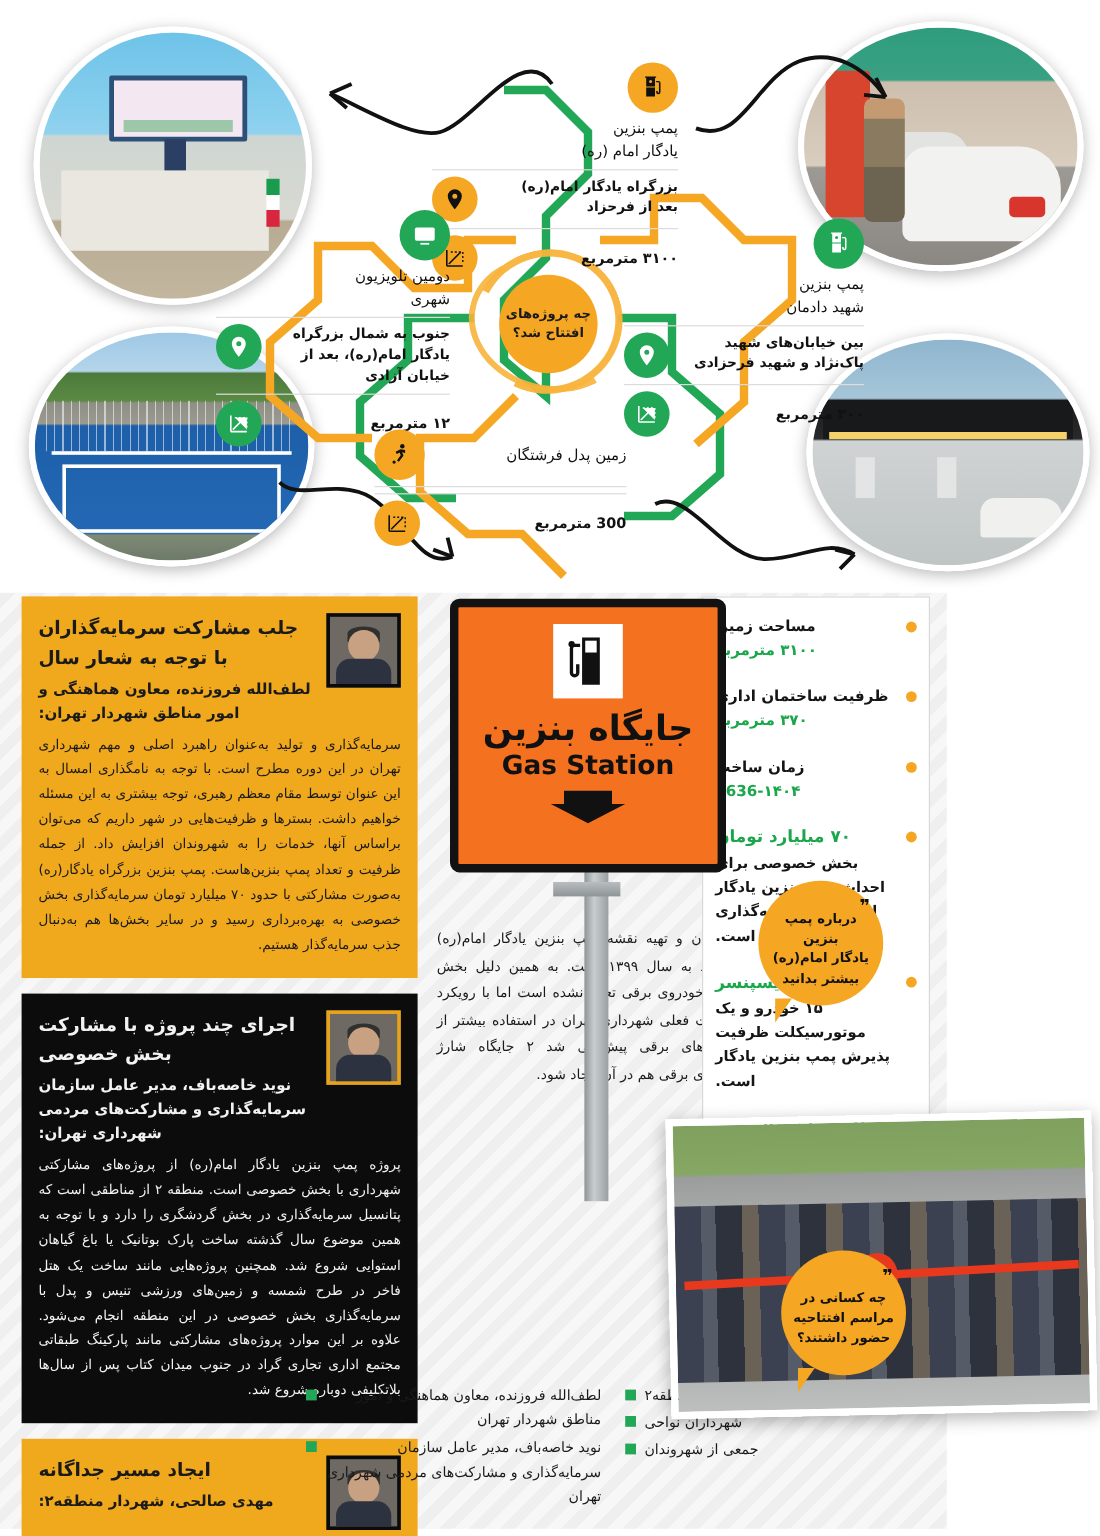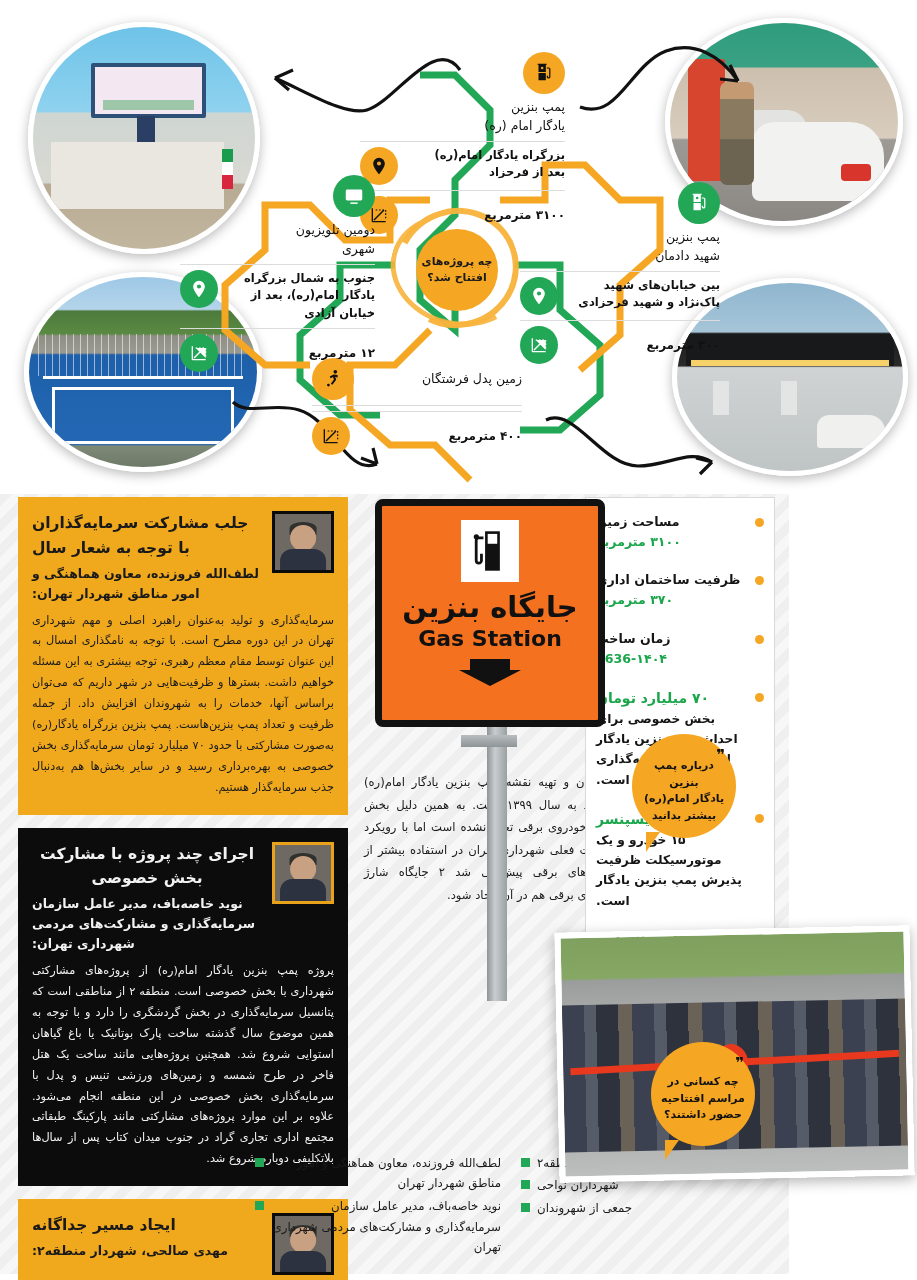--- a/index.html
+++ b/index.html
@@ -390,21 +390,21 @@
           <svg width="22" height="22" viewBox="0 0 24 24">
               <circle cx="14.5" cy="4.2" r="2" fill="#111"></circle>
               <path fill="#111" d="M12.8 7l-4.4 2.2 1 2 2.6-1.3 1 2.6-3.4 4.6 1.7 1.3 4.2-5.6-1.1-3.3 2.6 1.1V7.6z"></path>
               <circle cx="7" cy="18.6" r="1.5" fill="#111"></circle>
             </svg>
         </div>
       </div>
       <div class="nsep"></div>
       <div class="nsep"></div>
       <div style="display:flex;align-items:center;gap:8px;justify-content:flex-end;">
-        <div class="narea" style="flex:1;text-align:right;">۴۰۰ مترمربع</div>
+        <div class="narea" style="flex:1;text-align:right;">300 مترمربع</div>
         <div class="nbadge orange" style="width:38px;height:38px;flex:0 0 38px;">
           <svg width="20" height="20" viewBox="0 0 24 24">
               <path fill="none" stroke="#111" stroke-width="1.6" d="M4 20V4M4 20h16"></path>
               <path fill="none" stroke="#111" stroke-width="1.4" stroke-dasharray="2 2" d="M8 6h12v12"></path>
               <path fill="none" stroke="#111" stroke-width="1.6" d="M6 18L18 6"></path>
             </svg>
         </div>
       </div>
     </div>
 
@@ -432,21 +432,21 @@
       </div>
 
       <div class="icard dark">
         <div class="icard-head">
           <div class="ic-photo">
             <div class="hair"></div>
               <div class="face"></div>
               <div class="body"></div>
           </div>
           <div class="ic-titles">
-            <div class="ic-title" style="white-space:pre-line;text-align:center;">اجرای چند پروژه با مشارکت
+            <div class="ic-title" style="white-space:pre-line;">اجرای چند پروژه با مشارکت
 بخش خصوصی</div>
             <div class="ic-role">نوید خاصه‌باف، مدیر عامل سازمان سرمایه‌گذاری و مشارکت‌های مردمی شهرداری تهران:</div>
           </div>
         </div>
         <div class="ic-body">پروژه پمپ بنزین یادگار امام(ره) از پروژه‌های مشارکتی شهرداری با بخش خصوصی است. منطقه ۲ از مناطقی است که پتانسیل سرمایه‌گذاری در بخش گردشگری را دارد و با توجه به همین موضوع سال گذشته ساخت پارک بوتانیک یا باغ گیاهان استوایی شروع شد. همچنین پروژه‌هایی مانند ساخت یک هتل فاخر در طرح شمسه و زمین‌های ورزشی تنیس و پدل با سرمایه‌گذاری بخش خصوصی در این منطقه انجام می‌شود. علاوه بر این موارد پروژه‌های مشارکتی مانند پارکینگ طبقاتی مجتمع اداری تجاری گراد در جنوب میدان کتاب پس از سال‌ها بلاتکلیفی دوباره شروع شد.</div>
       </div>
 
       <div class="icard orange">
         <div class="icard-head">
           <div class="ic-photo">

